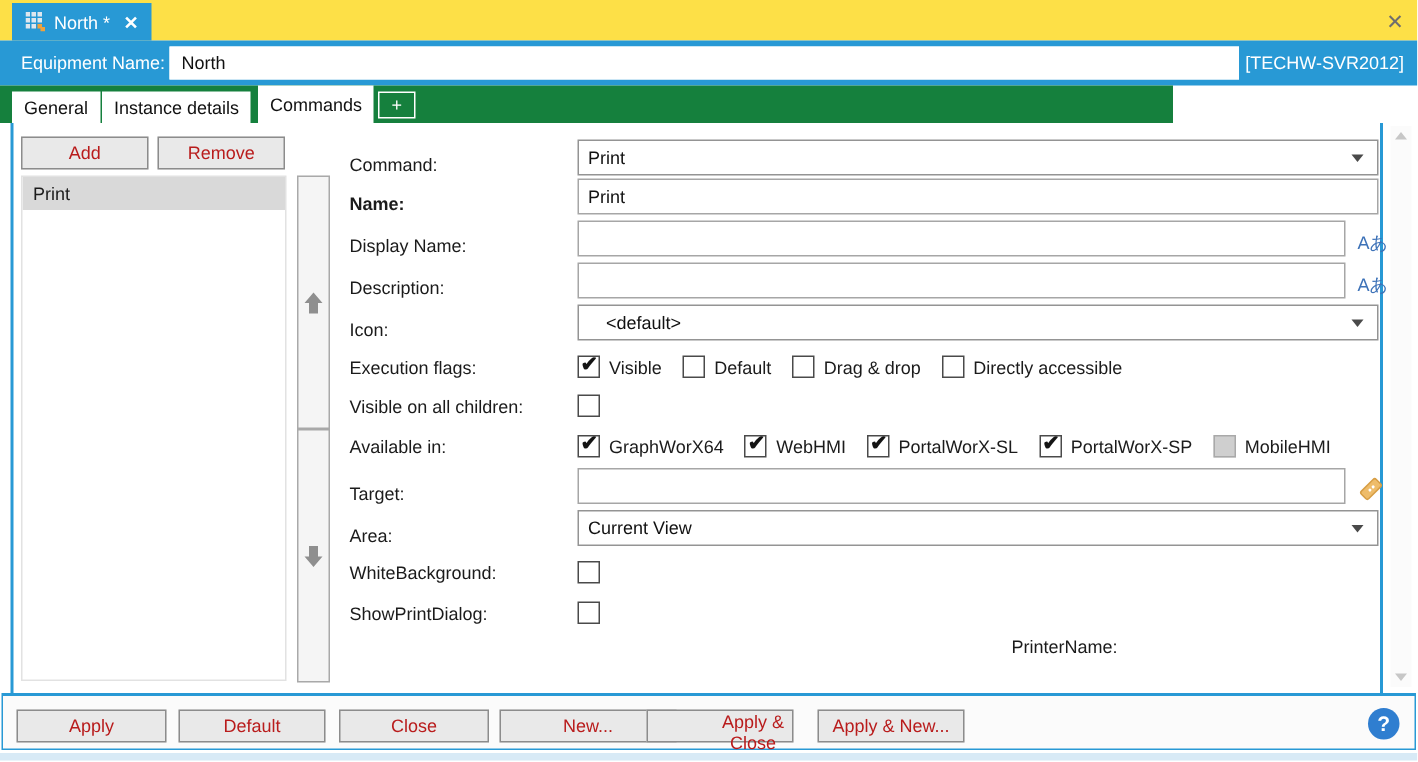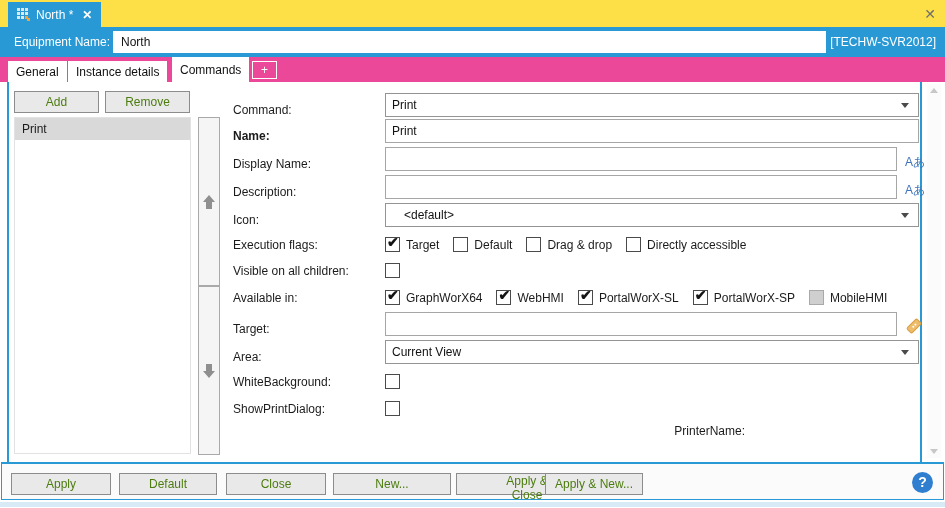--- a/index.html
+++ b/index.html
@@ -13,35 +13,35 @@
   .doc-tab .tab-close { font-size: 12px; font-weight: bold; margin-left: 3px; cursor: pointer; }
   .window-close { position: absolute; right: 7px; top: 6px; width: 16px; height: 16px; color: #6e6e6e; font-size: 14px; line-height: 16px; text-align: center; cursor: pointer; }
 
   
   .header-bar { position: absolute; left: 0; top: 27px; width: 945px; height: 30px; background: #2899d5; }
   .header-bar .eq-label { position: absolute; left: 14px; top: 0; height: 30px; line-height: 30px; color: #fff; }
   .header-bar .eq-input { position: absolute; left: 113px; top: 4px; width: 713px; height: 22px; border: 1px solid #ffffff; background: #fff; font: inherit; padding: 0 7px; color: #111; }
   .header-bar .server-badge { position: absolute; right: 9px; top: 0; height: 30px; line-height: 30px; color: #fff; }
 
   
-  .tab-strip { position: absolute; left: 0; top: 57px; width: 945px; height: 25px; background: #ec4899; }
+  .tab-strip { position: absolute; left: 0; top: 57px; width: 782px; height: 25px; background: #15803d; }
   .tab { position: absolute; bottom: 0; height: 21px; background: #fff; color: #111; display: flex; align-items: center; padding: 0 8px; cursor: pointer; }
   .tab.active { height: 25px; font-size: 12px; }
   .tab.add-tab { height: 18px; bottom: 3px; background: transparent; border: 1px solid #fff; color: #fff; padding: 0 8px; }
   .tab-general { left: 8px; }
   .tab-instance { left: 68px; }
   .tab-commands { left: 172px; }
   .tab-plus { left: 252px; }
 
   
   .content { position: absolute; left: 0; top: 82px; width: 945px; height: 380px; background: #fff; }
   .edge-left { position: absolute; left: 7px; top: 0; width: 2px; height: 380px; background: #2899d5; }
   .edge-right { position: absolute; left: 920px; top: 0; width: 2px; height: 380px; background: #2899d5; }
 
-  .btn { background: #e9e9e9; border: 1px solid #8c8c8c; font: inherit; color: #4d7c0f; text-align: center; cursor: pointer; }
+  .btn { background: #e9e9e9; border: 1px solid #8c8c8c; font: inherit; color: #b91c1c; text-align: center; cursor: pointer; }
   .btn-add { position: absolute; left: 14px; top: 9px; width: 85px; height: 22px; }
   .btn-remove { position: absolute; left: 105px; top: 9px; width: 85px; height: 22px; }
 
   .cmd-list { position: absolute; left: 14px; top: 35px; width: 177px; height: 337px; background: #fff; border: 1px solid #e2e2e2; overflow: hidden; }
   .cmd-item { height: 22px; line-height: 22px; padding: 0 7px; cursor: pointer; }
   .cmd-item.selected { background: #d9d9d9; }
 
   .move-strip { position: absolute; left: 198px; top: 35px; width: 22px; height: 338px; }
   .move-btn { position: absolute; left: 0; width: 22px; height: 169px; background: #f5f5f5; border: 1px solid #a9a9a9; display: flex; align-items: center; justify-content: center; cursor: pointer; }
   .move-up { top: 0; }
@@ -75,21 +75,21 @@
   .scroll-up { top: 4px; border-left: 4px solid transparent; border-right: 4px solid transparent; border-bottom: 5px solid #c7c7c7; }
   .scroll-down { bottom: 4px; border-left: 4px solid transparent; border-right: 4px solid transparent; border-top: 5px solid #c7c7c7; }
 
   
   .footer { position: absolute; left: 1px; top: 462px; width: 943px; height: 38px; background: #fbfbfb; border: 1px solid #2899d5; border-top-width: 2px; }
   .footer .btn { position: absolute; top: 9px; height: 22px; }
   .btn-apply { left: 9px; width: 100px; }
   .btn-refresh { left: 117px; width: 98px; }
   .btn-close { left: 224px; width: 100px; }
   .btn-new { left: 331px; width: 118px; }
-  .btn-apply-close { left: 454px; width: 98px; padding-left: 44px; }
+  .btn-apply-close { left: 429px; width: 98px; padding-left: 44px; }
   .btn-apply-new { left: 543px; width: 98px; }
   .help-circle { position: absolute; right: 10px; top: 8px; width: 21px; height: 21px; border-radius: 50%; background: #2f7ed0; color: #fff; font-weight: bold; font-size: 14px; line-height: 21px; text-align: center; cursor: pointer; }
 
   .bottom-strip { position: absolute; left: 0; top: 502px; width: 945px; height: 5px; background: #d8eaf6; }
 </style>
 </head>
 <body>
 
 <div class="window">
 
@@ -186,21 +186,21 @@
       <div class="combo icon-combo">
         <span class="combo-text">&lt;default&gt;</span>
         <span class="caret"></span>
       </div>
     </div>
 
     <div class="frow cbrow" style="top:154px;">
       <span class="flabel">Execution flags:</span>
       <span class="cbgroup">
         <span class="cb checked"></span>
-        <span class="cb-label">Target</span>
+        <span class="cb-label">Visible</span>
         <span class="cb"></span>
         <span class="cb-label">Default</span>
         <span class="cb"></span>
         <span class="cb-label">Drag &amp; drop</span>
         <span class="cb"></span>
         <span class="cb-label">Directly accessible</span>
       </span>
     </div>
 
     <div class="frow cbrow" style="top:180px;">

